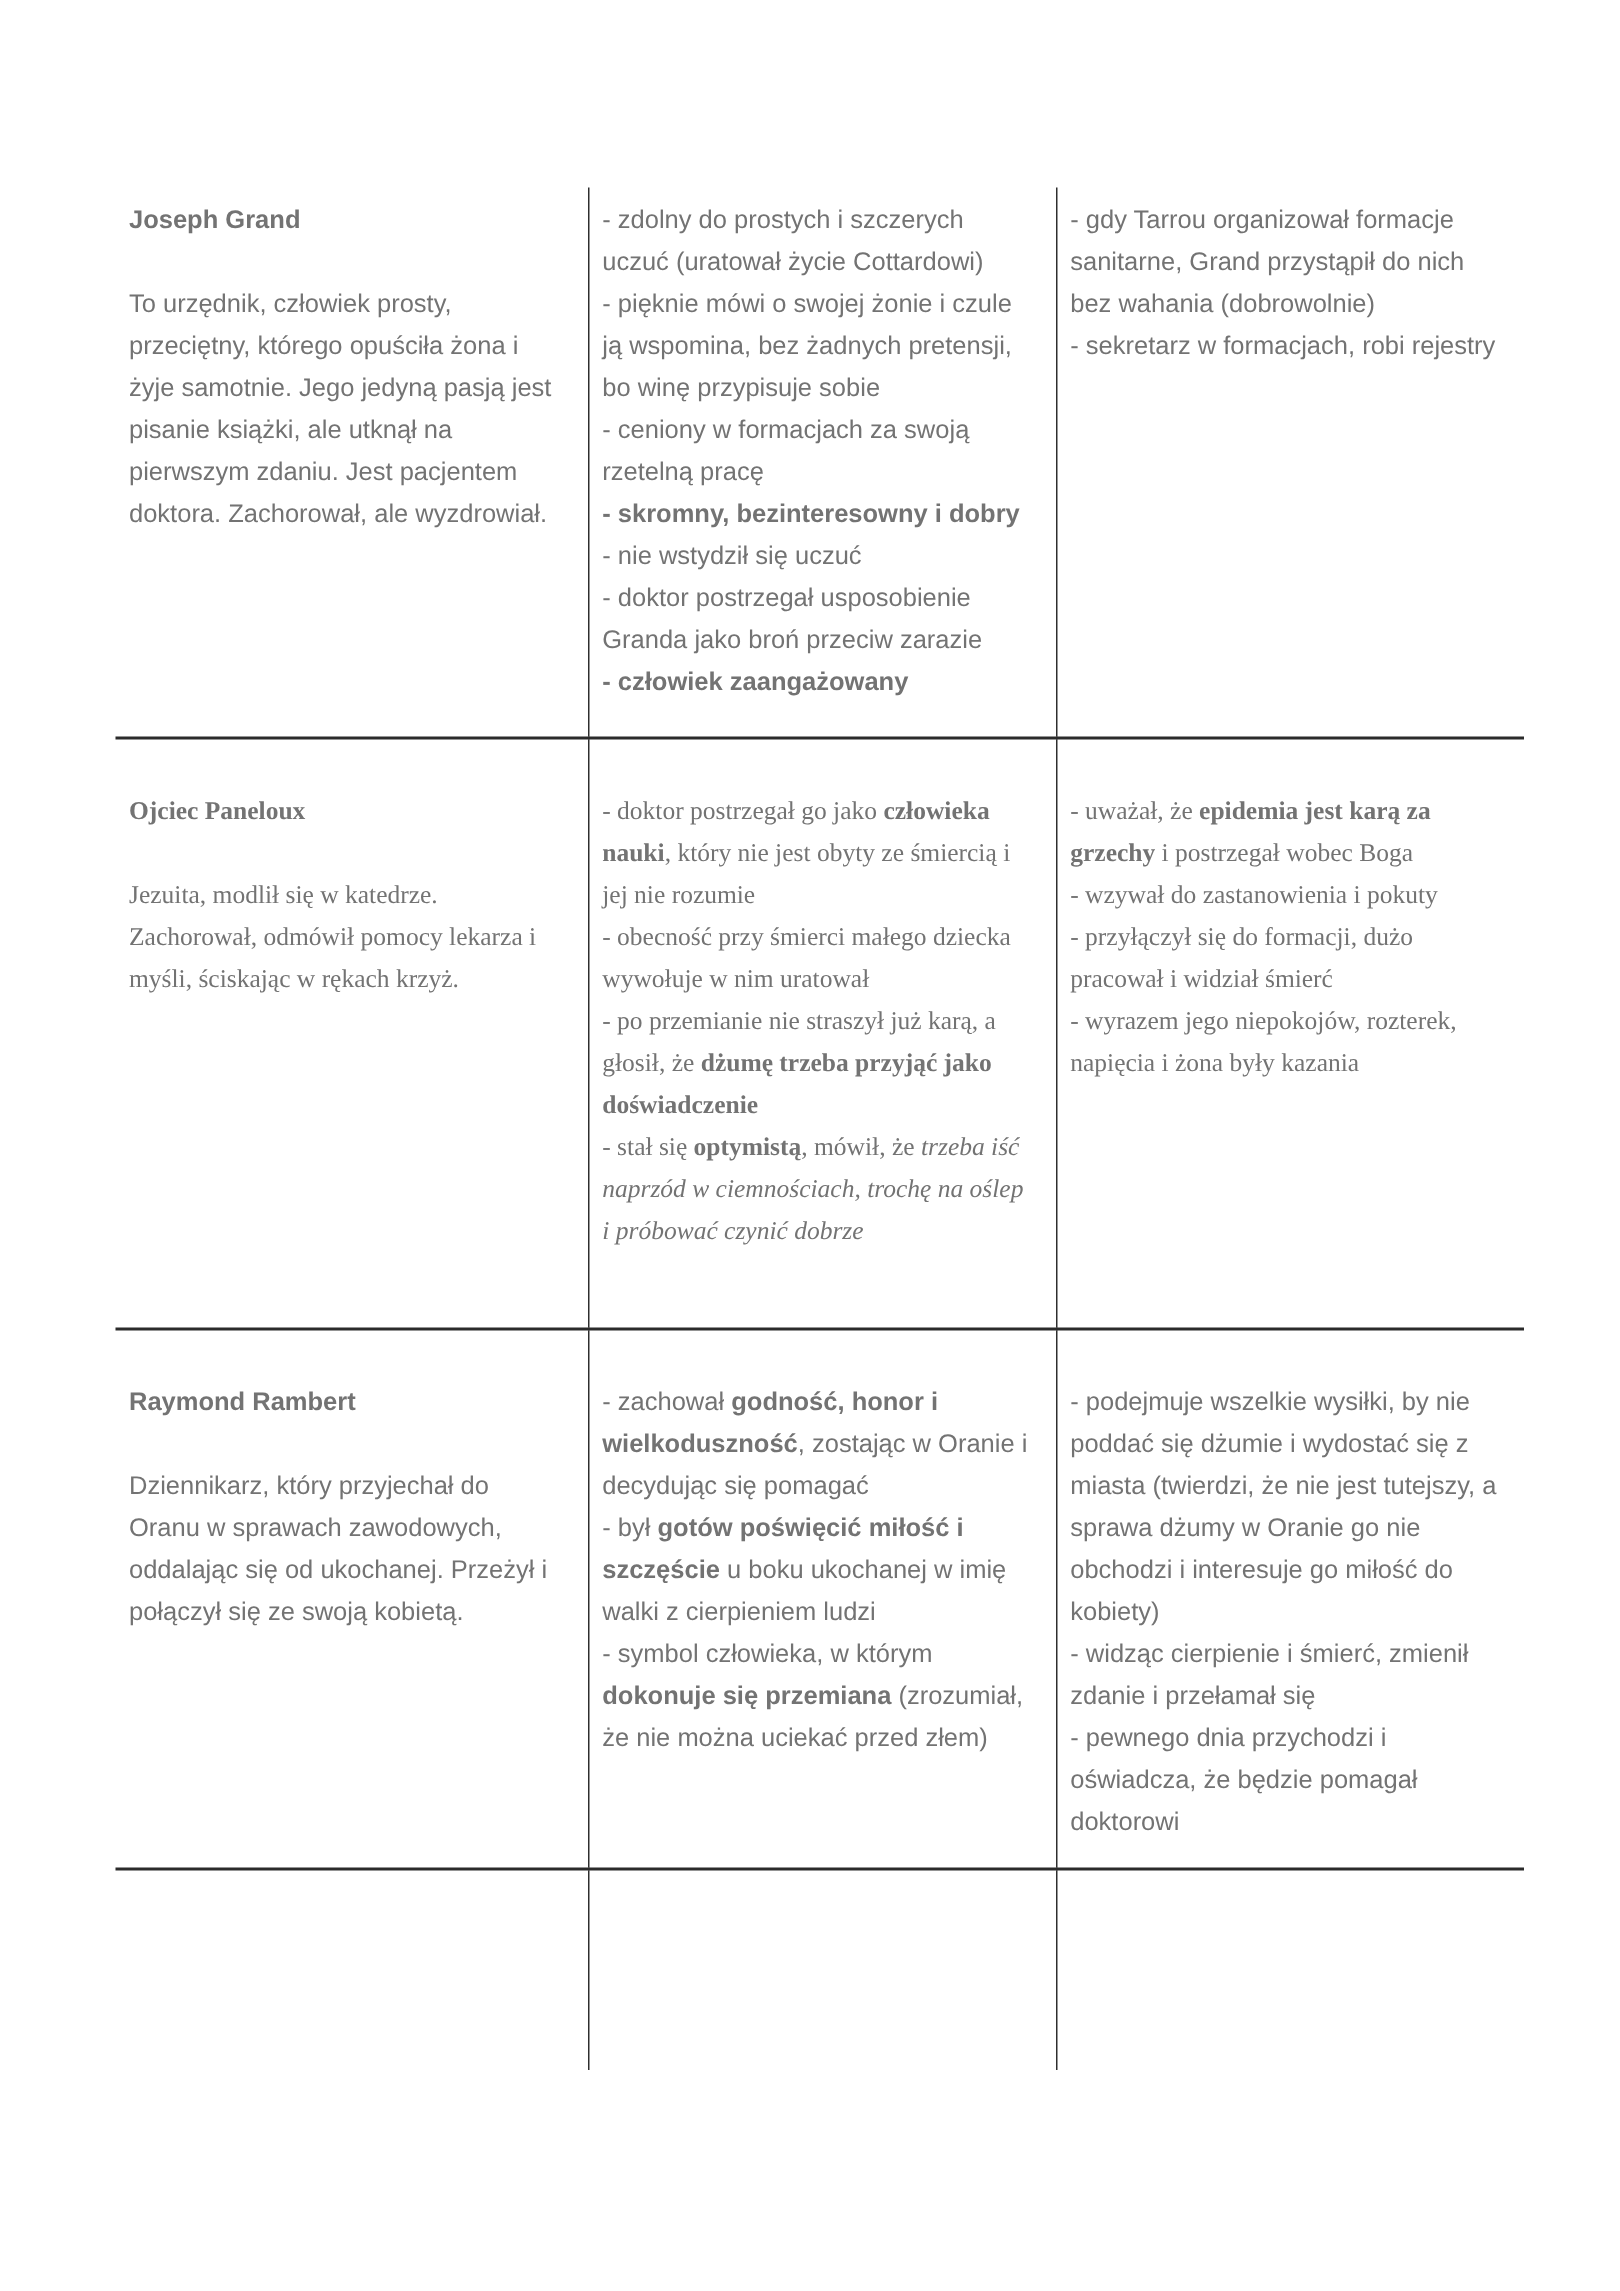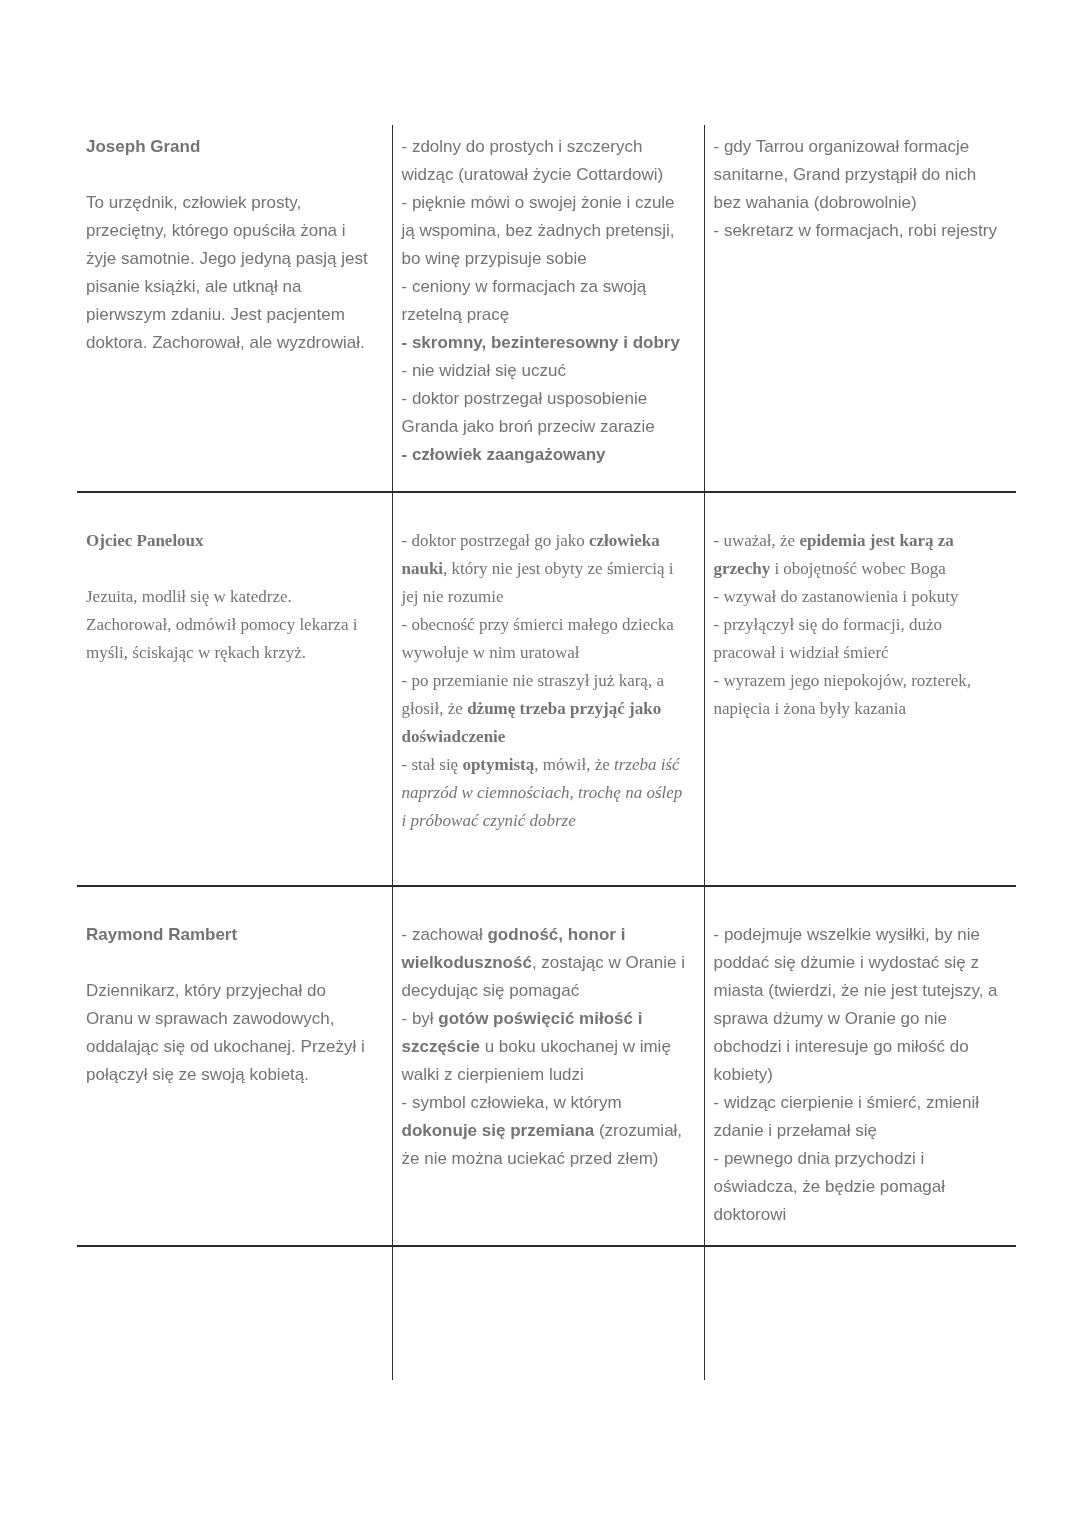--- a/index.html
+++ b/index.html
@@ -59,46 +59,46 @@
       <col class="c2">
       <col class="c3">
     </colgroup>
     <tbody id="rows">
         <tr>
           <td>
             <div class="char-name">Joseph Grand</div>
             <div>To urzędnik, człowiek prosty, przeciętny, którego opuściła żona i żyje samotnie. Jego jedyną pasją jest pisanie książki, ale utknął na pierwszym zdaniu. Jest pacjentem doktora. Zachorował, ale wyzdrowiał.</div>
           </td>
           <td>
-            <div class="bullet"><span>- zdolny do prostych i szczerych widząc (uratował życie Cottardowi)</span></div>
+            <div class="bullet"><span>- zdolny do prostych i szczerych uczuć (uratował życie Cottardowi)</span></div>
             <div class="bullet"><span>- pięknie mówi o swojej żonie i czule ją wspomina, bez żadnych pretensji, bo winę przypisuje sobie</span></div>
             <div class="bullet"><span>- ceniony w formacjach za swoją rzetelną pracę</span></div>
             <div class="bullet"><span class="b">- skromny, bezinteresowny i dobry</span></div>
-            <div class="bullet"><span>- nie widział się uczuć</span></div>
+            <div class="bullet"><span>- nie wstydził się uczuć</span></div>
             <div class="bullet"><span>- doktor postrzegał usposobienie Granda jako broń przeciw zarazie</span></div>
             <div class="bullet"><span class="b">- człowiek zaangażowany</span></div>
           </td>
           <td>
             <div class="bullet"><span>- gdy Tarrou organizował formacje sanitarne, Grand przystąpił do nich bez wahania (dobrowolnie)</span></div>
             <div class="bullet"><span>- sekretarz w formacjach, robi rejestry</span></div>
           </td>
         </tr>
         <tr>
           <td>
             <div class="char-name">Ojciec Paneloux</div>
             <div>Jezuita, modlił się w katedrze. Zachorował, odmówił pomocy lekarza i myśli, ściskając w rękach krzyż.</div>
           </td>
           <td>
             <div class="bullet"><span>- doktor postrzegał go jako </span><span class="b">człowieka nauki</span><span>, który nie jest obyty ze śmiercią i jej nie rozumie</span></div>
             <div class="bullet"><span>- obecność przy śmierci małego dziecka wywołuje w nim uratował</span></div>
             <div class="bullet"><span>- po przemianie nie straszył już karą, a głosił, że </span><span class="b">dżumę trzeba przyjąć jako doświadczenie</span></div>
             <div class="bullet"><span>- stał się </span><span class="b">optymistą</span><span>, mówił, że </span><span class="i">trzeba iść naprzód w ciemnościach, trochę na oślep i próbować czynić dobrze</span></div>
           </td>
           <td>
-            <div class="bullet"><span>- uważał, że </span><span class="b">epidemia jest karą za grzechy</span><span> i obojętność wobec Boga</span></div>
+            <div class="bullet"><span>- uważał, że </span><span class="b">epidemia jest karą za grzechy</span><span> i postrzegał wobec Boga</span></div>
             <div class="bullet"><span>- wzywał do zastanowienia i pokuty</span></div>
             <div class="bullet"><span>- przyłączył się do formacji, dużo pracował i widział śmierć</span></div>
             <div class="bullet"><span>- wyrazem jego niepokojów, rozterek, napięcia i żona były kazania</span></div>
           </td>
         </tr>
         <tr>
           <td>
             <div class="char-name">Raymond Rambert</div>
             <div>Dziennikarz, który przyjechał do Oranu w sprawach zawodowych, oddalając się od ukochanej. Przeżył i połączył się ze swoją kobietą.</div>
           </td>

